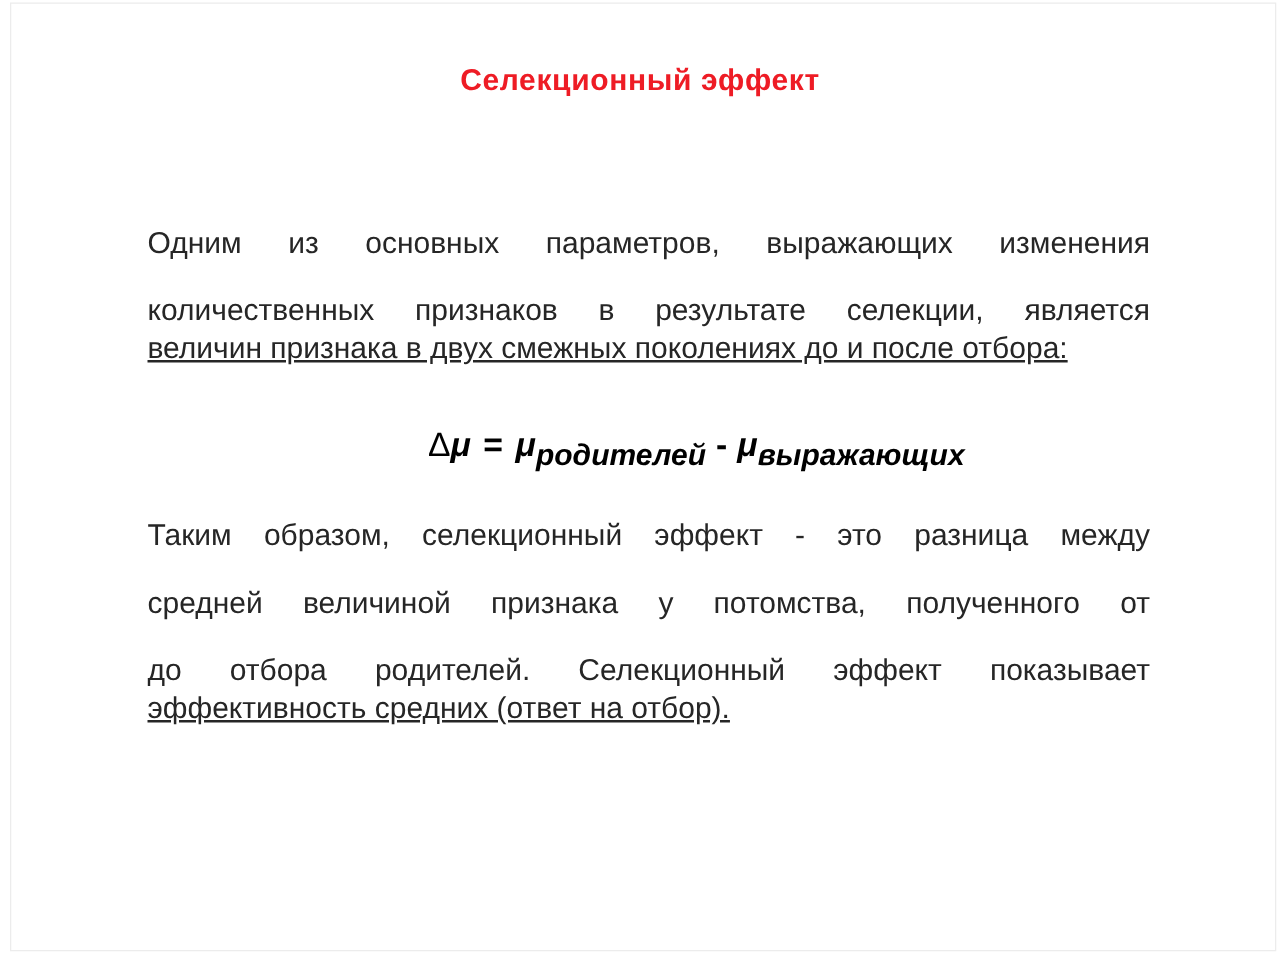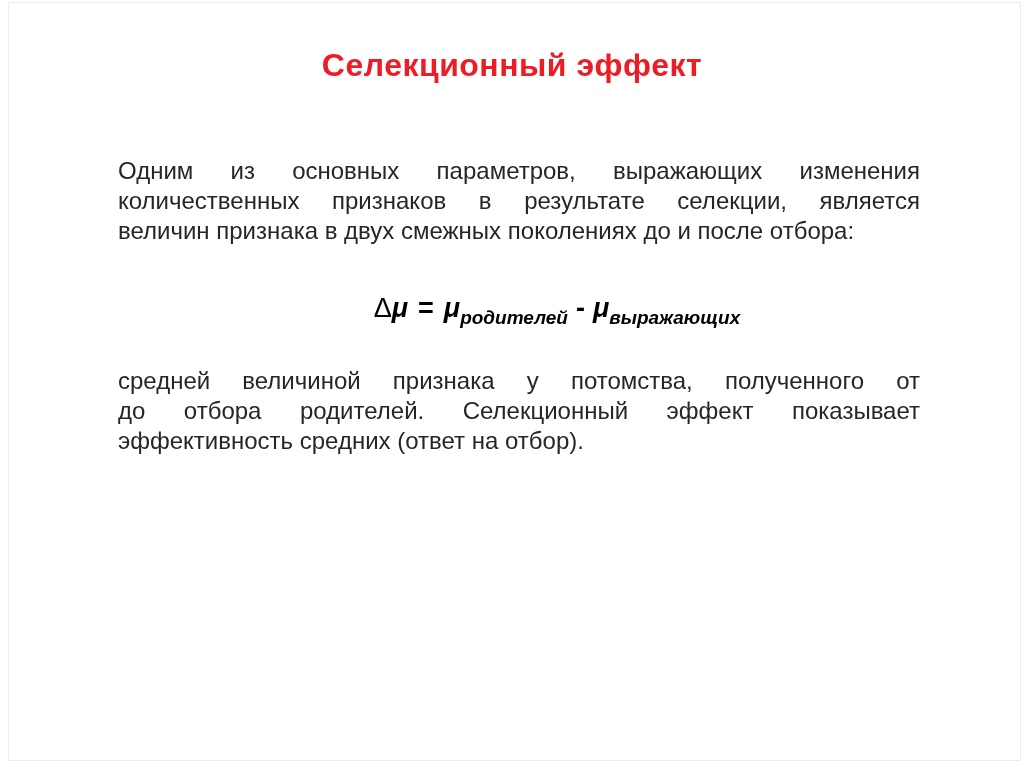--- a/index.html
+++ b/index.html
@@ -20,44 +20,46 @@
     border: 1px solid #ececec;
     background: #ffffff;
     pointer-events: none;
   }
   .title {
     position: absolute;
     left: 0;
     top: 46px;
     width: 1024px;
     text-align: center;
-    font-size: 32px;
+    font-size: 24px;
     line-height: 38px;
     font-weight: bold;
     color: #ee1c25;
     letter-spacing: 0.5px;
   }
   .content {
     position: absolute;
     left: 118px;
     top: 156px;
     width: 802px;
     color: #262626;
   }
   .para {
     font-size: 24px;
     line-height: 30px;
   }
   .jline {
     text-align: justify;
     text-align-last: justify;
+    margin-top: 24px;
   }
   .lline {
     text-align: right;
     text-align-last: left;
+    text-decoration: underline;
   }
   .hl {
     color: #ee1c25;
     font-weight: bold;
     font-style: italic;
   }
   .formula {
     margin-top: 44px;
     height: 40px;
     line-height: 36px;
@@ -77,21 +79,21 @@
   }
   .f-eq {
     margin: 0 10px;
     font-style: normal;
   }
   .f-minus {
     margin: 0 8px;
     font-style: normal;
   }
   .f-sub {
-    font-size: 19px;
+    font-size: 24px;
     font-style: italic;
     font-weight: bold;
     vertical-align: -7px;
   }
   .para2 {
     margin-top: 36px;
   }
 </style>
 </head>
 <body>
@@ -104,18 +106,19 @@
 
   <div class="para">
     <div class="jline">Одним из основных параметров, выражающих изменения</div>
     <div class="jline">количественных признаков в результате селекции, является</div>
     <div class="lline">величин признака в двух смежных поколениях до и после отбора:</div>
   </div>
 
   <div class="formula"><span class="f-delta">Δ</span><span class="f-mu">μ</span><span class="f-eq">=</span><span class="f-mu">μ</span><span class="f-sub">родителей</span><span class="f-minus">-</span><span class="f-mu">μ</span><span class="f-sub">выражающих</span></div>
 
   <div class="para para2">
+    <div class="jline">Таким образом, селекционный эффект - это разница между</div>
     <div class="jline">средней величиной признака у потомства, полученного от</div>
     <div class="jline">до отбора родителей. Селекционный эффект показывает</div>
     <div class="lline">эффективность средних (ответ на отбор).</div>
   </div>
 
 </div>
 
 </body></html>

